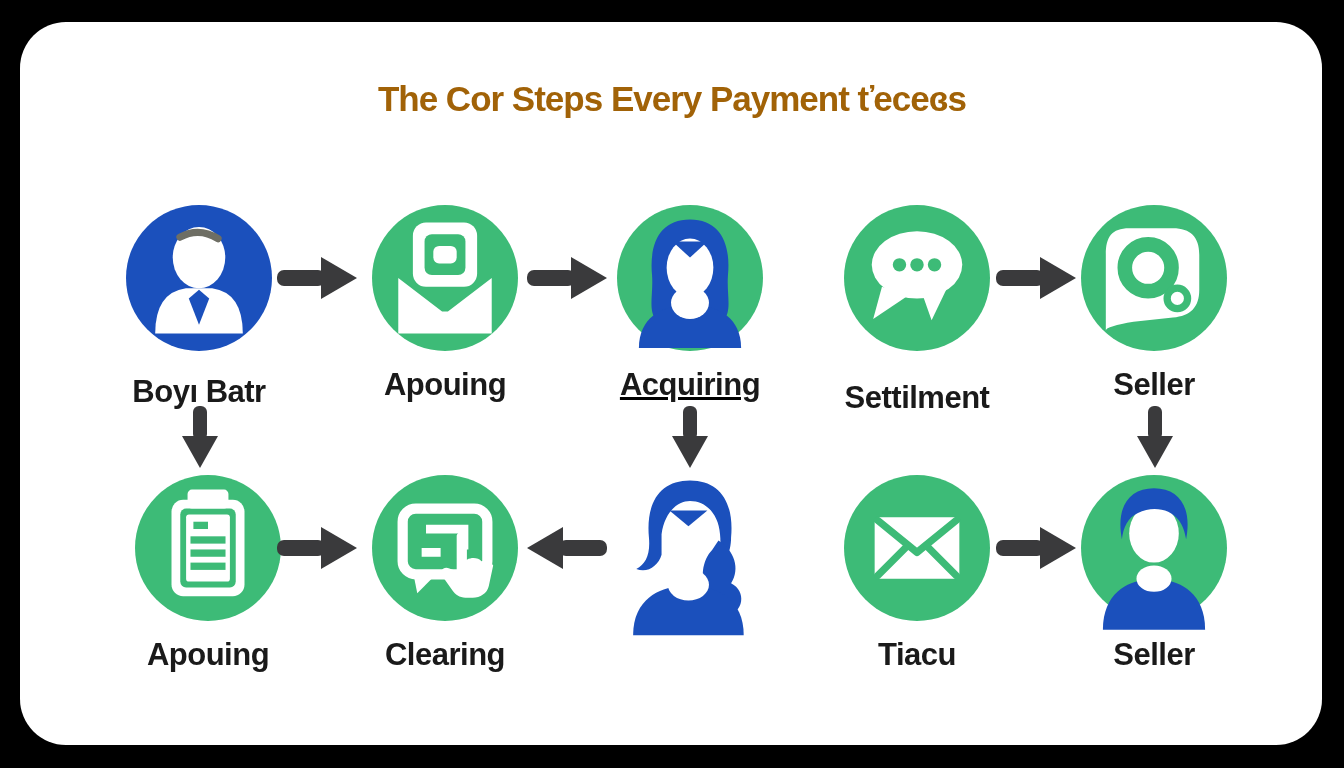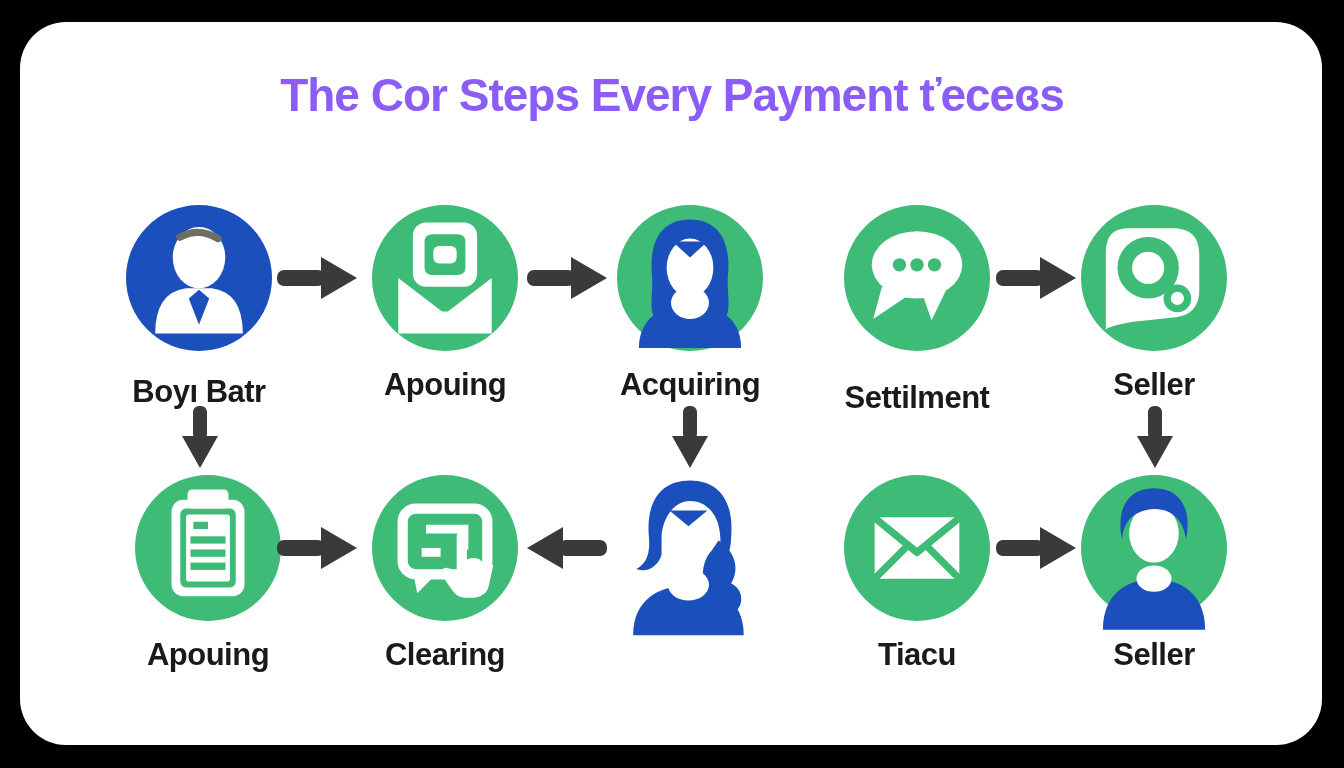--- a/index.html
+++ b/index.html
@@ -5,22 +5,22 @@
   html,body { margin:0; padding:0; }
   body {
     width:1344px; height:768px; position:relative; overflow:hidden;
     background:#000; font-family:"Liberation Sans", sans-serif;
   }
   .card {
     position:absolute; left:20px; top:22px; width:1302px; height:723px;
     background:#ffffff; border-radius:46px;
   }
   .title {
-    position:absolute; left:0; top:68px; width:100%; text-align:center;
-    font-size:46px; font-weight:800; letter-spacing:-1px; color:#8b5cf6;
+    position:absolute; left:0; top:79px; width:100%; text-align:center;
+    font-size:35px; font-weight:800; letter-spacing:-1px; color:#a16207;
   }
   .node { position:absolute; width:200px; display:flex; flex-direction:column; align-items:center; }
   .circle { width:146px; height:146px; border-radius:50%; position:relative; flex:0 0 auto; }
   .circle.green { background:#3dbb77; }
   .circle.blue  { background:#1b50bc; }
   .circle.none  { background:transparent; }
   .circle svg { position:absolute; left:0; top:0; width:100%; height:100%; overflow:visible; }
   .circle.none svg { left:-6px; top:-4px; width:158px; height:158px; }
   .label {
     margin-top:16px; font-size:31px; font-weight:700; color:#1a1a1a;
@@ -53,21 +53,21 @@
     <svg viewBox="0 0 100 100">
       <rect x="28" y="12" width="44" height="44" rx="9" fill="#fff"></rect>
       <rect x="36" y="20" width="28" height="28" rx="5" fill="#3dbb77"></rect>
       <rect x="42" y="28" width="16" height="12" rx="4" fill="#fff"></rect>
       <path d="M18,50 L48,73 L52,73 L82,50 L82,88 L18,88 Z" fill="#fff"></path>
     </svg>
   </div>
   <div class="label">Apouing</div>
 </div>
 
-<div class="node" style="left:590px; top:205px;">
+<div class="node" style="left:590px; top:205px;text-decoration:underline;">
   <div class="circle green">
     <svg viewBox="0 0 100 100">
       <path d="M50,10 C29,10 22,27 24,48 C25,62 21,72 27,79 L73,79 C79,72 75,62 76,48 C78,27 71,10 50,10 Z" fill="#1b50bc"></path>
       <path d="M15,98 C15,77 31,70 43,69 L57,69 C69,70 85,77 85,98 Z" fill="#1b50bc"></path>
       <ellipse cx="50" cy="67" rx="13" ry="11" fill="#fff"></ellipse>
       <ellipse cx="50" cy="43" rx="16" ry="20" fill="#fff"></ellipse>
       <polygon points="38,25 62,25 50,36" fill="#1b50bc"></polygon>
     </svg>
   </div>
   <div class="label">Acquiring</div>

